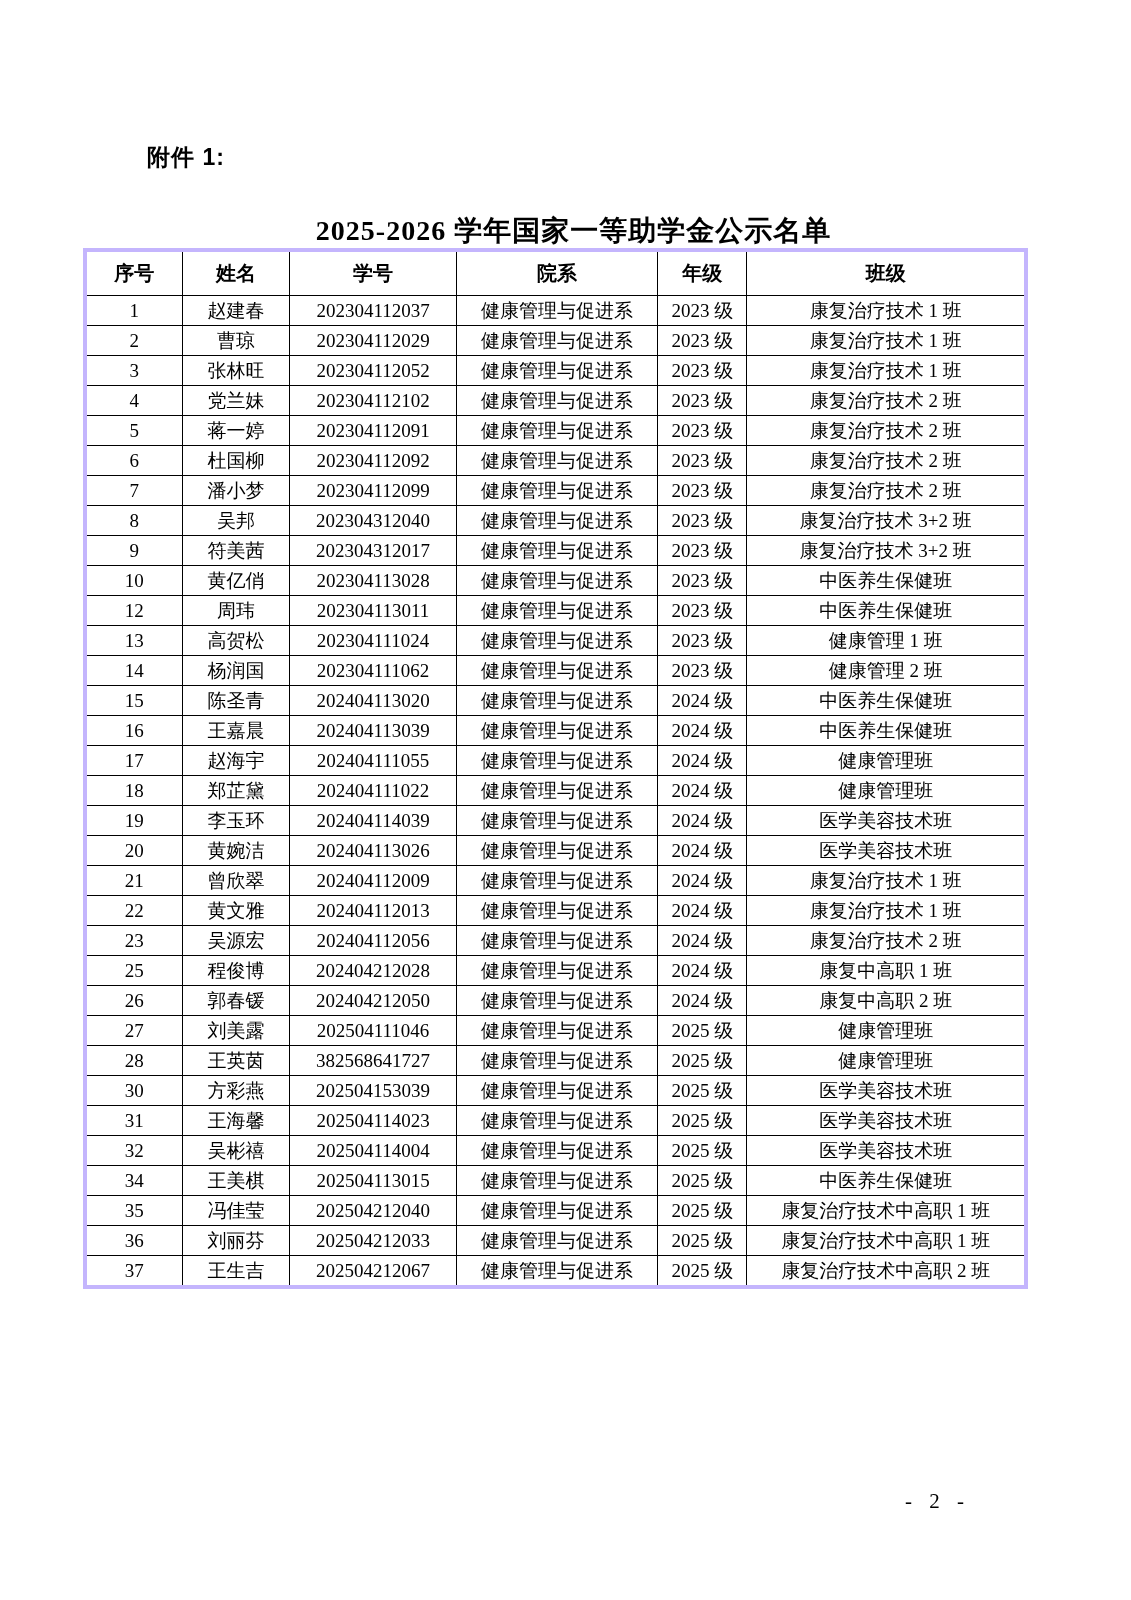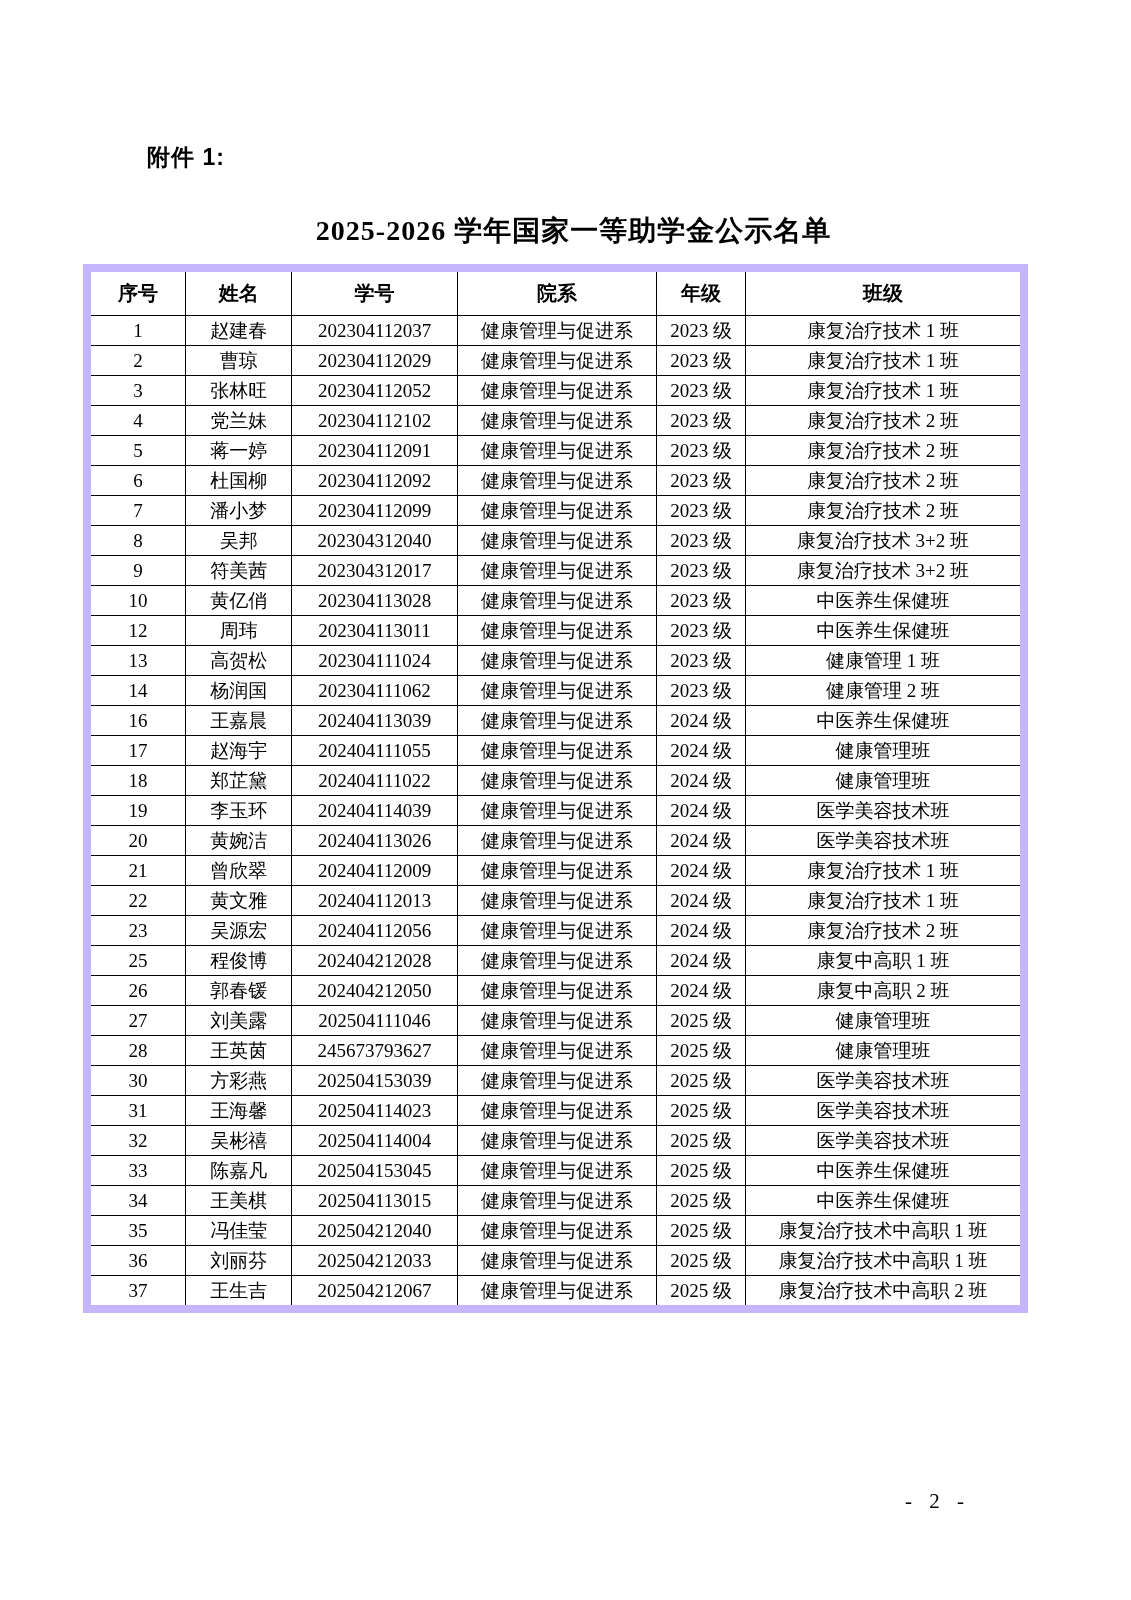--- a/index.html
+++ b/index.html
@@ -33,25 +33,25 @@
     text-align: center;
     font-family: "Liberation Serif", "DejaVu Serif", serif;
     font-weight: bold;
     font-size: 28px;
     letter-spacing: 1px;
     margin: 8px;
   }
   table.roster {
     position: absolute;
     left: 83px;
-    top: 264px;
+    top: 248px;
     width: 945px;
     border-collapse: collapse;
     table-layout: fixed;
-    border: 8px solid #c4b5fd;
+    border: 4px solid #c4b5fd;
   }
   table.roster th, table.roster td {
     border: 1px solid #000000;
     text-align: center;
     vertical-align: middle;
     padding: 0 2px;
     overflow: hidden;
     white-space: nowrap;
   }
   table.roster th {
@@ -199,20 +199,28 @@
         </tr>
         <tr>
           <td class="col0">14</td>
           <td class="col1">杨润国</td>
           <td class="col2">202304111062</td>
           <td class="col3">健康管理与促进系</td>
           <td class="col4">2023 级</td>
           <td class="col5">健康管理 2 班</td>
         </tr>
         <tr>
+          <td class="col0">15</td>
+          <td class="col1">陈圣青</td>
+          <td class="col2">202404113020</td>
+          <td class="col3">健康管理与促进系</td>
+          <td class="col4">2024 级</td>
+          <td class="col5">中医养生保健班</td>
+        </tr>
+        <tr>
           <td class="col0">16</td>
           <td class="col1">王嘉晨</td>
           <td class="col2">202404113039</td>
           <td class="col3">健康管理与促进系</td>
           <td class="col4">2024 级</td>
           <td class="col5">中医养生保健班</td>
         </tr>
         <tr>
           <td class="col0">17</td>
           <td class="col1">赵海宇</td>
@@ -289,21 +297,21 @@
           <td class="col0">27</td>
           <td class="col1">刘美露</td>
           <td class="col2">202504111046</td>
           <td class="col3">健康管理与促进系</td>
           <td class="col4">2025 级</td>
           <td class="col5">健康管理班</td>
         </tr>
         <tr>
           <td class="col0">28</td>
           <td class="col1">王英茵</td>
-          <td class="col2">245673793627</td>
+          <td class="col2">382568641727</td>
           <td class="col3">健康管理与促进系</td>
           <td class="col4">2025 级</td>
           <td class="col5">健康管理班</td>
         </tr>
         <tr>
           <td class="col0">30</td>
           <td class="col1">方彩燕</td>
           <td class="col2">202504153039</td>
           <td class="col3">健康管理与促进系</td>
           <td class="col4">2025 级</td>
@@ -319,28 +327,20 @@
         </tr>
         <tr>
           <td class="col0">32</td>
           <td class="col1">吴彬禧</td>
           <td class="col2">202504114004</td>
           <td class="col3">健康管理与促进系</td>
           <td class="col4">2025 级</td>
           <td class="col5">医学美容技术班</td>
         </tr>
         <tr>
-          <td class="col0">33</td>
-          <td class="col1">陈嘉凡</td>
-          <td class="col2">202504153045</td>
-          <td class="col3">健康管理与促进系</td>
-          <td class="col4">2025 级</td>
-          <td class="col5">中医养生保健班</td>
-        </tr>
-        <tr>
           <td class="col0">34</td>
           <td class="col1">王美棋</td>
           <td class="col2">202504113015</td>
           <td class="col3">健康管理与促进系</td>
           <td class="col4">2025 级</td>
           <td class="col5">中医养生保健班</td>
         </tr>
         <tr>
           <td class="col0">35</td>
           <td class="col1">冯佳莹</td>

